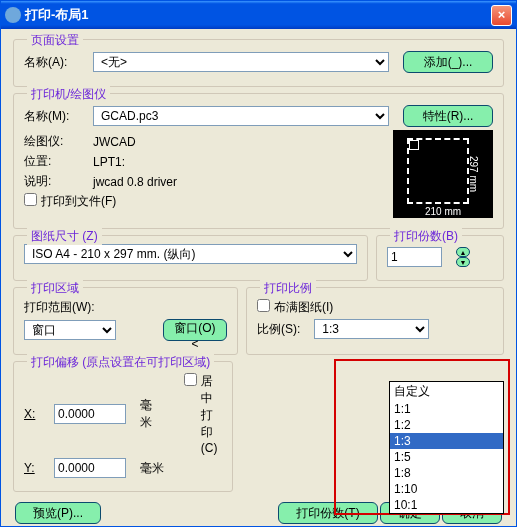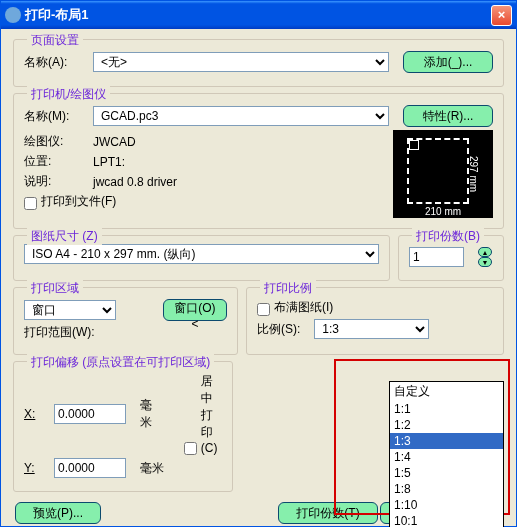--- a/index.html
+++ b/index.html
@@ -19,21 +19,21 @@
 .btn{background:#86efac;border:1px solid #0c4a6e;border-radius:6px;height:22px;padding:0 8px;cursor:pointer;min-width:60px}
 .underline{text-decoration:underline}
 .preview{width:100px;height:88px;background:#000;position:relative;margin:auto}
 .pvpage{position:absolute;left:14px;top:8px;width:62px;height:66px;border:2px dashed #fff}
 .pvcorner{position:absolute;left:16px;top:10px;width:10px;height:10px;border:1px solid #fff}
 .pvw{position:absolute;bottom:1px;left:0;right:0;text-align:center;color:#fff;font-size:10px}
 .pvh{position:absolute;right:2px;top:50%;transform:translateY(-50%) rotate(90deg);transform-origin:center;color:#fff;font-size:10px}
 .cols{display:flex;gap:8px}
 .col-l{flex:1}
 .col-r{width:272px}
-.chk{display:flex;align-items:flex-end;gap:4px}
+.chk{display:flex;align-items:flex-start;gap:4px}
 .chk input{width:13px;height:13px}
 .dropdown{position:absolute;border:1px solid #000;background:#fff;width:115px;left:388px;top:380px;z-index:10}
 .dropdown .opt{padding:1px 4px;cursor:pointer}
 .dropdown .opt.sel{background:#316ac5;color:#fff}
 .redbox{position:absolute;border:2px solid #d40000;left:333px;top:358px;width:176px;height:156px;pointer-events:none}
 .bottom-btns{display:flex;gap:2px;padding:0 2px;margin-top:4px}
 </style>
 </head>
 <body>
 
@@ -98,43 +98,43 @@
           </div>
         </div>
       </div>
     </div>
 
     <div class="cols">
       <div class="group col-l">
         <span class="legend">图纸尺寸 (Z)</span>
         <select style="width:100%"><option>ISO A4 - 210 x 297 mm.  (纵向)</option></select>
       </div>
-      <div class="group" style="width:106px">
+      <div class="group" style="width:128px">
         <span class="legend">打印份数(B)</span>
         <div class="row">
           <input type="text" style="width: 55px;" value="1">
           <div style="display:flex;flex-direction:column">
             <button class="btn" style="min-width:14px;width:14px;height:10px;padding:0;font-size:7px;line-height:7px">▲</button>
             <button class="btn" style="min-width:14px;width:14px;height:10px;padding:0;font-size:7px;line-height:7px">▼</button>
           </div>
         </div>
       </div>
     </div>
 
     <div class="cols">
       <div class="group col-l">
         <span class="legend">打印区域</span>
         <div class="row">
+            <span>打印范围(W):</span>
+          </div>
+        <div class="row">
           <select style="width:95px"><option>窗口</option></select>
           <span style="width:20px"></span>
           <button class="btn">窗口(O)&lt;</button>
         </div>
-        <div class="row">
-            <span>打印范围(W):</span>
-          </div>
       </div>
       <div class="group col-r">
         <span class="legend">打印比例</span>
         <div class="row chk">
           <input type="checkbox" style="">
           <span>布满图纸(I)</span>
         </div>
         <div class="row">
           <span>比例(S):</span>
           <select style="width:115px"><option>1:3</option></select>
@@ -172,20 +172,19 @@
       <button class="btn" style="width:60px">取消</button>
     </div>
 
   </div>
 
   <div class="dropdown" id="ratio-dd">
       <div class="opt">自定义</div>
       <div class="opt">1:1</div>
       <div class="opt">1:2</div>
       <div class="opt sel">1:3</div>
-      <div class="opt">1:4</div>
       <div class="opt">1:5</div>
       <div class="opt">1:8</div>
       <div class="opt">1:10</div>
       <div class="opt">10:1</div>
     </div>
   <div class="redbox"></div>
 </div>
 
 </body></html>

